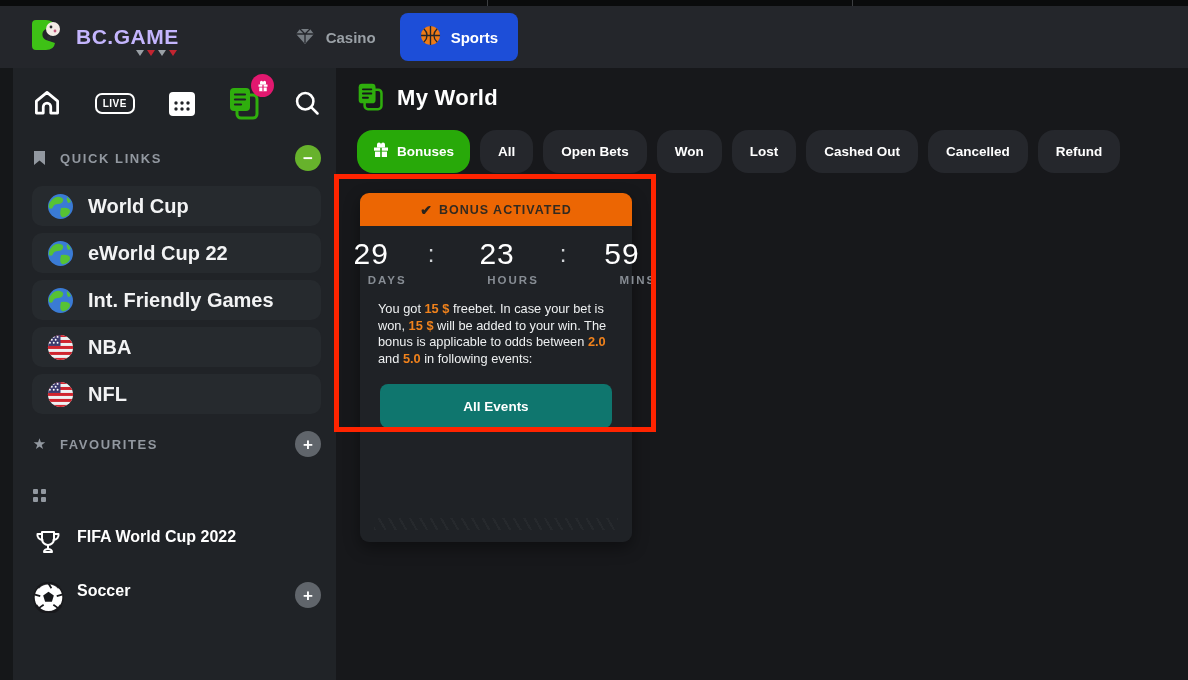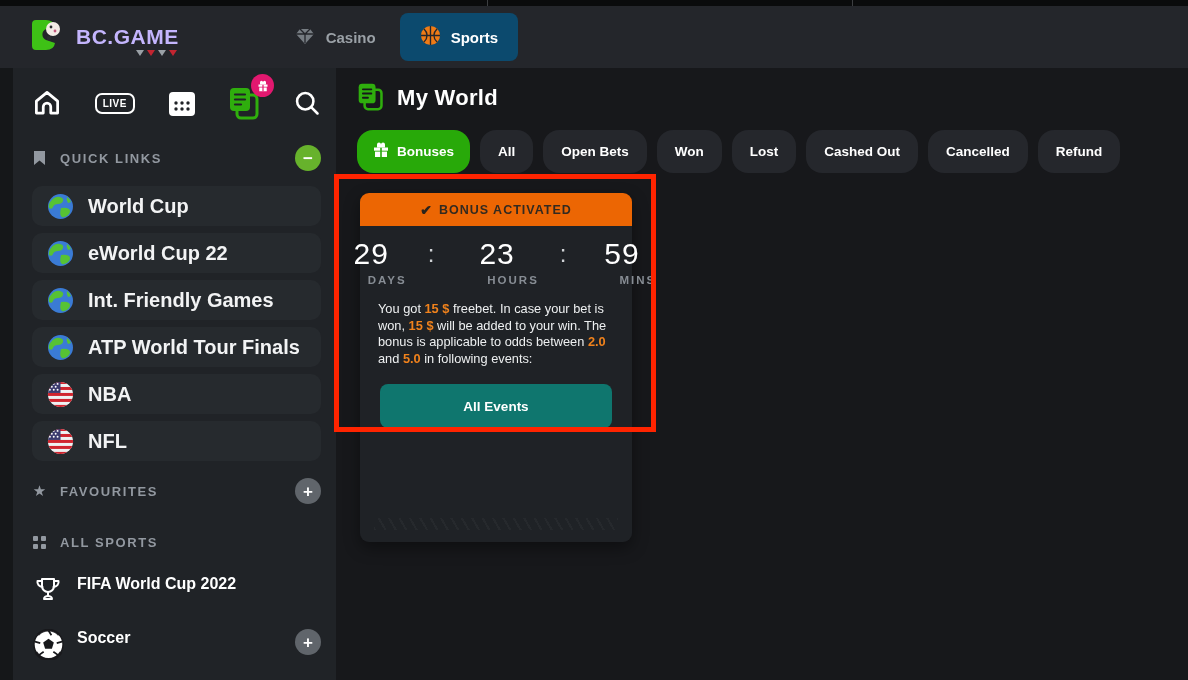--- a/index.html
+++ b/index.html
@@ -15,21 +15,21 @@
   .app-header { position:absolute; top:6px; left:0; width:1188px; height:62px; background:#24262b;
     display:flex; align-items:center; }
   .logo { display:flex; align-items:center; gap:8px; margin-left:26px; cursor:pointer; }
   .logo-text { color:#c4b5fd; font-size:21px; font-weight:700; letter-spacing:.5px; position:relative; }
   .logo-text .bunting { position:absolute; right:2px; bottom:-7px; display:flex; gap:3px; }
   .bunting i { width:0; height:0; border-left:4px solid transparent; border-right:4px solid transparent; border-top:6px solid #9aa0a6; }
   .bunting i.red { border-top-color:#c22531; }
   .header-nav { display:flex; align-items:center; margin-left:115px; gap:24px; }
   .nav-casino { display:flex; align-items:center; gap:10px; color:#9aa0a6; font-size:15px; font-weight:700; cursor:pointer; }
   .nav-sports { display:flex; align-items:center; gap:10px; color:#fff; font-size:15px; font-weight:800;
-    background:#0c4a6e; border-radius:8px; padding:12px 20px; cursor:pointer; }
+    background:#1d4ed8; border-radius:8px; padding:12px 20px; cursor:pointer; }
 
   
   .sidebar { position:absolute; top:68px; left:0; width:336px; height:612px; background:#202327;
     padding:0 15px 0 32px; }
   .gutter { position:absolute; top:0; left:0; width:13px; height:612px; background:#151719; }
 
   .side-icons { display:flex; align-items:center; justify-content:space-between; margin-top:17px; height:36px; }
   .side-icon { position:relative; cursor:pointer; display:flex; align-items:center; justify-content:center; }
   .live-pill { border:2.5px solid #fff; border-radius:7px; color:#fff; font-size:10px; font-weight:800;
     letter-spacing:.5px; padding:3px 6px; }
@@ -229,31 +229,20 @@
           <svg width="27" height="27" viewBox="0 0 27 27">
             <circle cx="13.5" cy="13.5" r="12.5" fill="#3a7bd5"></circle>
             <path d="M4 8 q4-5 9-4 q4 1 3 4 q-1 3-5 3 q-4 0-5 3 q-1 3-4 1 q-1-4 2-7z" fill="#57c234"></path>
             <path d="M14 15 q5-1 8 1 q2 2 0 5 q-3 4-7 3 q-3-2-1-9z" fill="#57c234"></path>
             <path d="M20 4 q3 2 4 5 l-3 1 q-2-3-1-6z" fill="#57c234"></path>
           </svg>
         </span>
     <span class="ql-label">Int. Friendly Games</span>
   </div>
 
-  <div class="ql-item">
-    <span class="ql-icon">
-          <svg width="27" height="27" viewBox="0 0 27 27">
-            <circle cx="13.5" cy="13.5" r="12.5" fill="#3a7bd5"></circle>
-            <path d="M4 8 q4-5 9-4 q4 1 3 4 q-1 3-5 3 q-4 0-5 3 q-1 3-4 1 q-1-4 2-7z" fill="#57c234"></path>
-            <path d="M14 15 q5-1 8 1 q2 2 0 5 q-3 4-7 3 q-3-2-1-9z" fill="#57c234"></path>
-            <path d="M20 4 q3 2 4 5 l-3 1 q-2-3-1-6z" fill="#57c234"></path>
-          </svg>
-        </span>
-    <span class="ql-label">ATP World Tour Finals</span>
-  </div>
 
   <div class="ql-item">
     <span class="ql-icon">
           <svg width="27" height="27" viewBox="0 0 28 28">
             <defs>
               <clipPath id="fc">
                 <circle cx="14" cy="14" r="13"></circle>
               </clipPath>
             </defs>
             <g clip-path="url(#fc)">
@@ -325,21 +314,20 @@
 
   <div class="section-row allsports-head">
     <span class="sec-ic">
       <svg width="13" height="13" viewBox="0 0 13 13" fill="#9298a0">
         <rect x="0" y="0" width="5" height="5" rx="1"></rect>
           <rect x="8" y="0" width="5" height="5" rx="1"></rect>
         <rect x="0" y="8" width="5" height="5" rx="1"></rect>
           <rect x="8" y="8" width="5" height="5" rx="1"></rect>
       </svg>
     </span>
-    <span class="section-title">ALL SPORTS</span>
   </div>
 
   <div class="sport-row">
     <span class="sport-ic">
       <svg width="28" height="28" viewBox="0 0 28 28" fill="none" stroke="#fff" stroke-width="2" stroke-linejoin="round" stroke-linecap="round">
         <path d="M8 4 h12 v7 a6 6 0 0 1-12 0 z"></path>
         <path d="M8 6 H3.5 a5 5 0 0 0 5 6 M20 6 h4.5 a5 5 0 0 1-5 6"></path>
         <path d="M14 17 v4 M10 24 h8 M10 24 a4 3 0 0 1 8 0"></path>
       </svg>
     </span>

